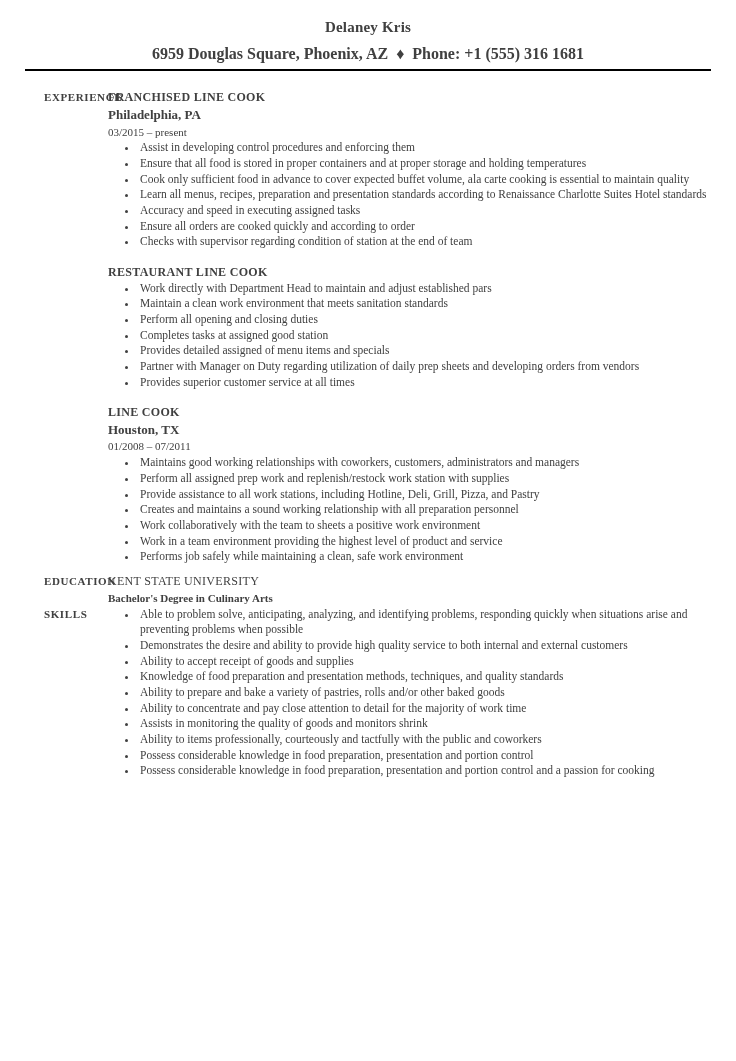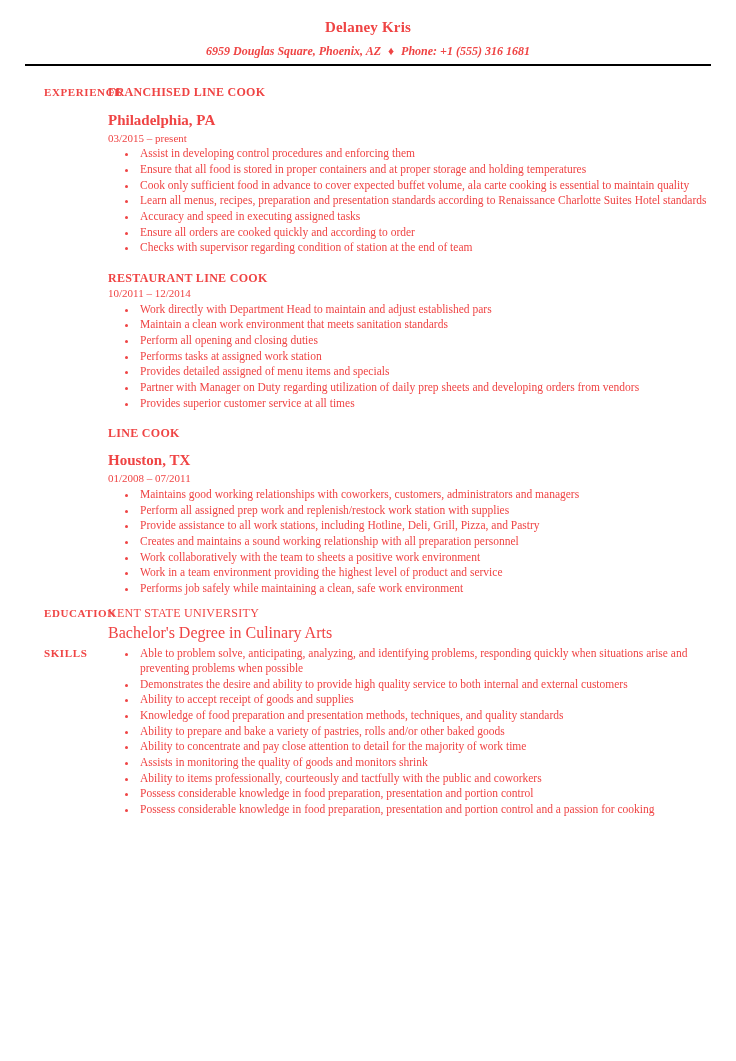--- a/index.html
+++ b/index.html
@@ -6,21 +6,21 @@
     margin: 0;
     padding: 0;
     background: #ffffff;
   }
   .page {
     position: relative;
     width: 736px;
     height: 970px;
     background: #ffffff;
     font-family: "Liberation Serif", "DejaVu Serif", serif;
-    color: #ef4444;
+    color: #404040;
     overflow: hidden;
   }
   
   .watermark {
     position: absolute;
     left: 0;
     top: 595px;
     width: 736px;
     height: 466px;
     pointer-events: none;
@@ -42,25 +42,24 @@
     text-align: center;
     padding-top: 18px;
   }
   .cand-name {
     font-size: 15px;
     font-weight: bold;
     letter-spacing: 0.2px;
     line-height: 1.2;
   }
   .contact-line {
-    font-size: 12px;
+    font-size: 16px;
     font-weight: bold;
     margin-top: 8px;
     line-height: 1.2;
-    font-style: italic;
   }
   .diamond {
     display: inline-block;
     margin: 0 4px;
   }
   .rule {
     margin: 6px 25px 0 25px;
     border-top: 2px solid #000000;
     height: 0;
   }
@@ -94,24 +93,24 @@
   
   .job { margin-bottom: 14px; }
   .job:last-child { margin-bottom: 0; }
   .job-title {
     font-size: 12px;
     font-weight: bold;
     letter-spacing: 0.3px;
     line-height: 1.35;
   }
   .job-location {
-    font-size: 15px;
+    font-size: 13px;
     font-weight: bold;
     line-height: 1.4;
-    margin-top: 9px;
+    margin-top: 1px;
   }
   .job-dates {
     font-size: 11px;
     line-height: 1.35;
     margin-top: 0px;
   }
 
   ul.bullets {
     margin: 1px 0 0 0;
     padding-left: 30px;
@@ -125,22 +124,22 @@
   }
 
   
   .edu-school {
     font-size: 12px;
     font-weight: normal;
     letter-spacing: 0.3px;
     line-height: 1.4;
   }
   .edu-degree {
-    font-size: 16px;
-    font-weight: normal;
+    font-size: 11px;
+    font-weight: bold;
     line-height: 1.4;
     margin-top: 1px;
   }
 </style>
 </head>
 <body>
 
 <div class="page">
 
   <div class="content">
@@ -169,26 +168,25 @@
             <li>Cook only sufficient food in advance to cover expected buffet volume, ala carte cooking is essential to maintain quality</li>
             <li>Learn all menus, recipes, preparation and presentation standards according to Renaissance Charlotte Suites Hotel standards</li>
             <li>Accuracy and speed in executing assigned tasks</li>
             <li>Ensure all orders are cooked quickly and according to order</li>
             <li>Checks with supervisor regarding condition of station at the end of team</li>
           </ul>
         </div>
 
         <div class="job">
           <div class="job-title">RESTAURANT LINE COOK</div>
-          <div class="job-dates">10/2011 – 12/2014</div>
           <ul class="bullets">
             <li>Work directly with Department Head to maintain and adjust established pars</li>
             <li>Maintain a clean work environment that meets sanitation standards</li>
             <li>Perform all opening and closing duties</li>
-            <li>Performs tasks at assigned work station</li>
+            <li>Completes tasks at assigned good station</li>
             <li>Provides detailed assigned of menu items and specials</li>
             <li>Partner with Manager on Duty regarding utilization of daily prep sheets and developing orders from vendors</li>
             <li>Provides superior customer service at all times</li>
           </ul>
         </div>
 
         <div class="job">
           <div class="job-title">LINE COOK</div>
           <div class="job-location">Houston, TX</div>
           <div class="job-dates">01/2008 – 07/2011</div>

